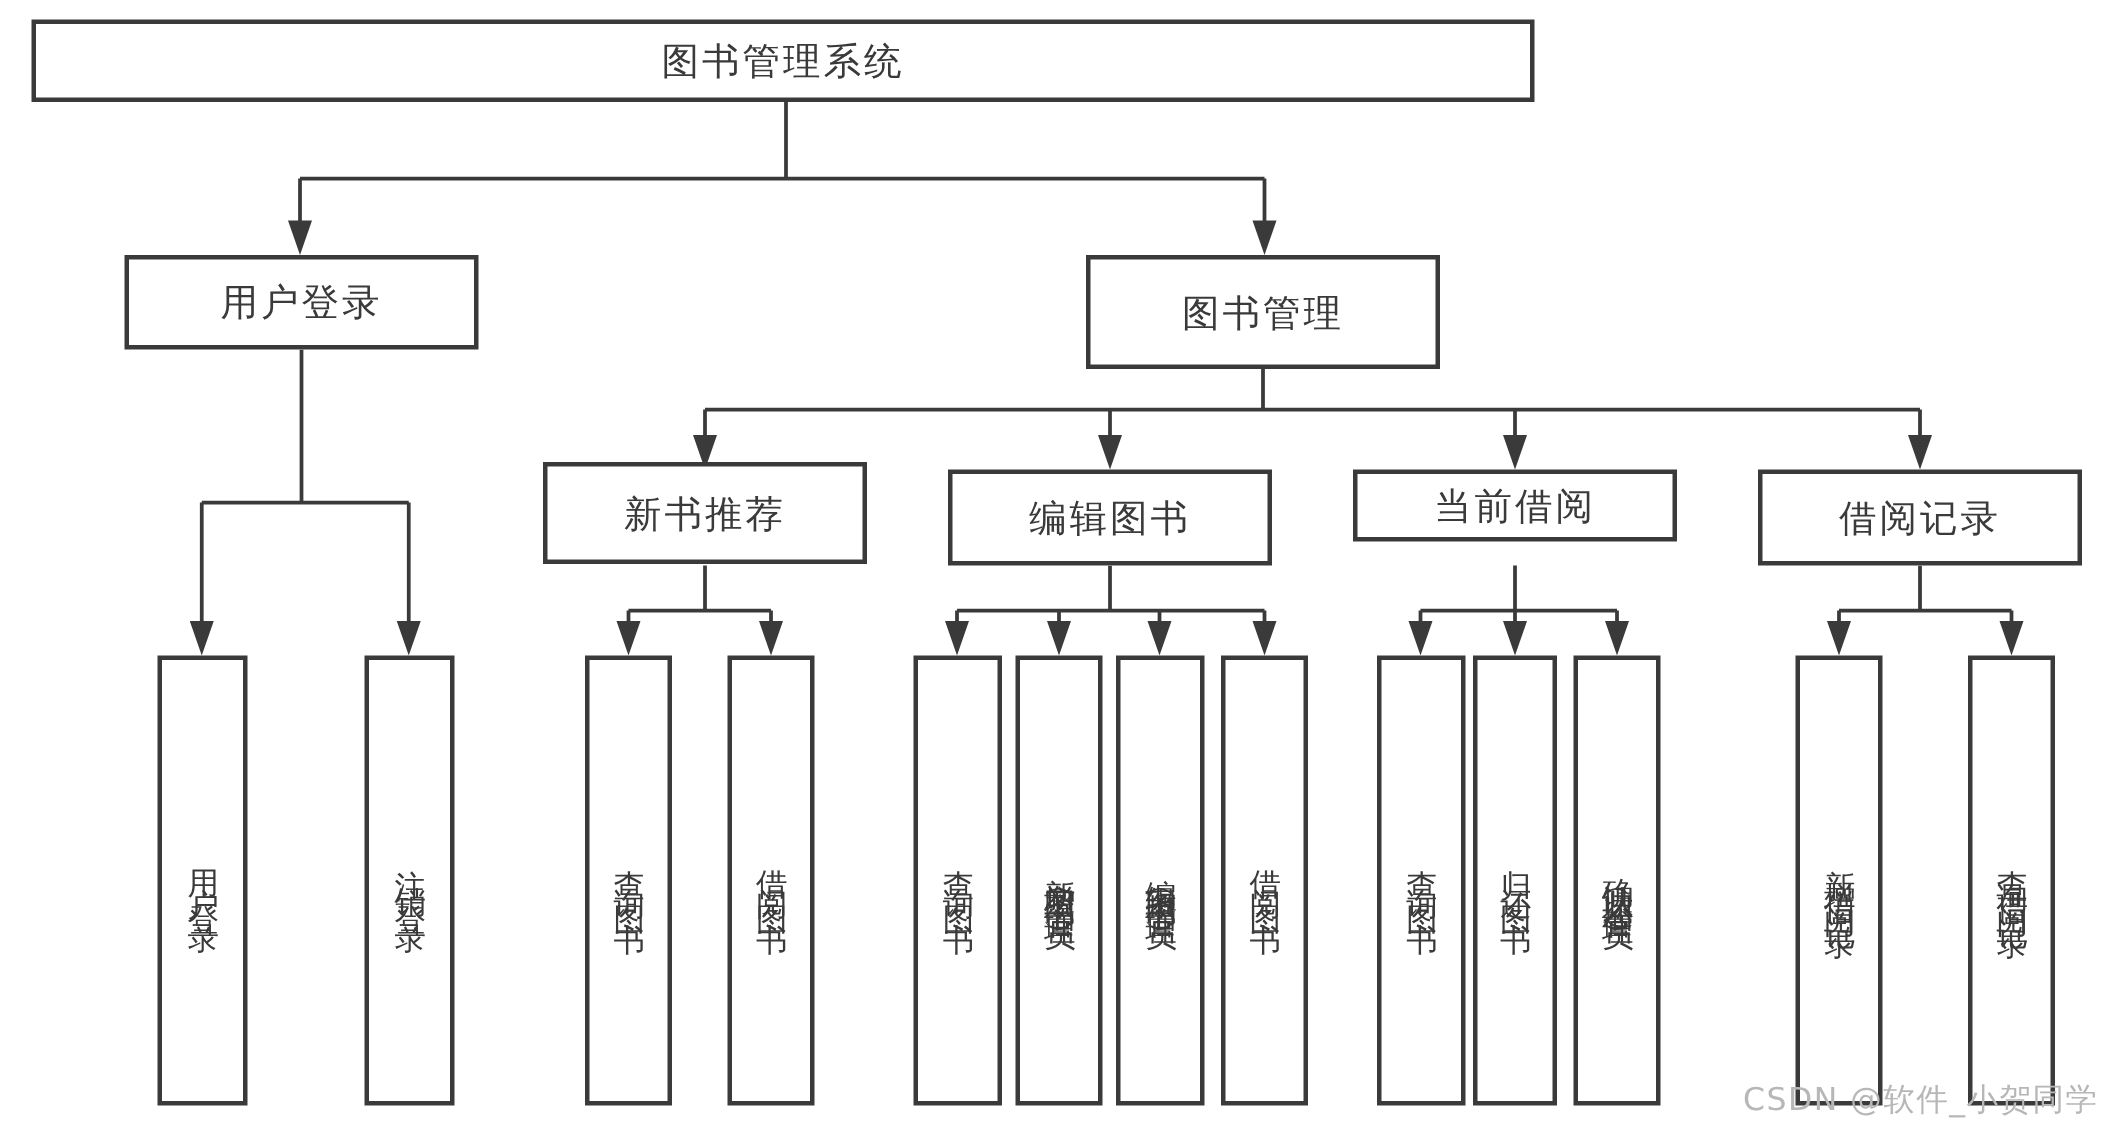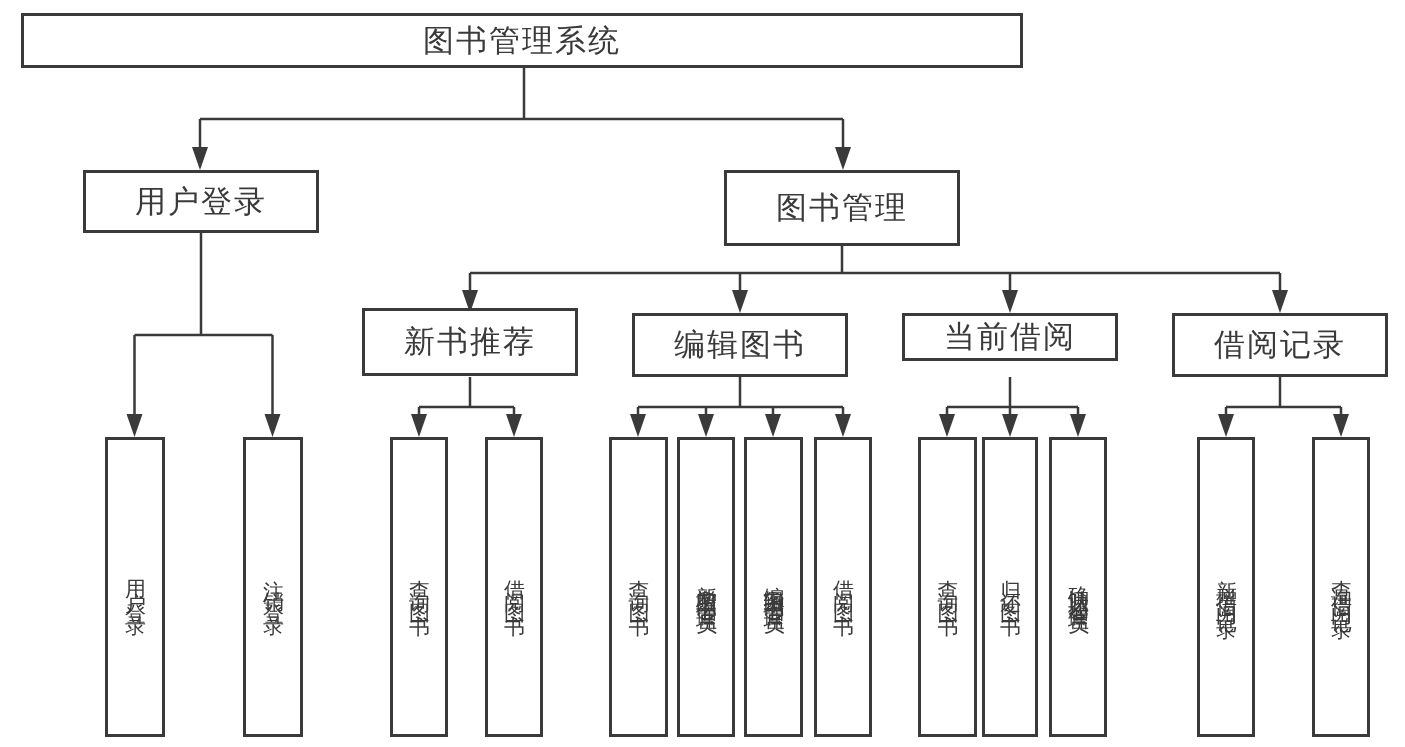--- a/index.html
+++ b/index.html
@@ -10,21 +10,21 @@
     position:relative;width:1405px;height:747px;background:var(--background);
     font-family:"DejaVu Sans","Liberation Sans",sans-serif;color:var(--text);
     overflow:hidden;
   }
   #connectors{position:absolute;left:0;top:0;width:1405px;height:747px;color:var(--line);}
   .box{
     position:absolute;box-sizing:border-box;border:3px solid var(--line);
     background:#fff;display:flex;align-items:center;justify-content:center;
     text-align:center;
   }
-  .h{font-size:31px;letter-spacing:2px;}
+  .h{font-size:25px;letter-spacing:2px;}
   .v{
     font-size:21px;
     writing-mode:vertical-rl;text-orientation:mixed;
     letter-spacing:12px;line-height:1;
   }
   .v.ls8{letter-spacing:8px;}
   .v.ls4{letter-spacing:4px;}
   .lvl4{top:437px;height:300px;}
   #watermark{
     position:absolute;top:719px;right:6px;font-size:21px;
@@ -130,13 +130,14 @@
     <span>确认归还（管理员）</span>
   </div>
 
   <div class="box v lvl4 ls8" style="left:1197px;width:58px">
     <span>新增借阅记录</span>
   </div>
   <div class="box v lvl4 ls8" style="left:1312px;width:58px">
     <span>查询借阅记录</span>
   </div>
 
+  <div id="watermark">CSDN @软件_小贺同学</div>
 </div>
 
 </body></html>

